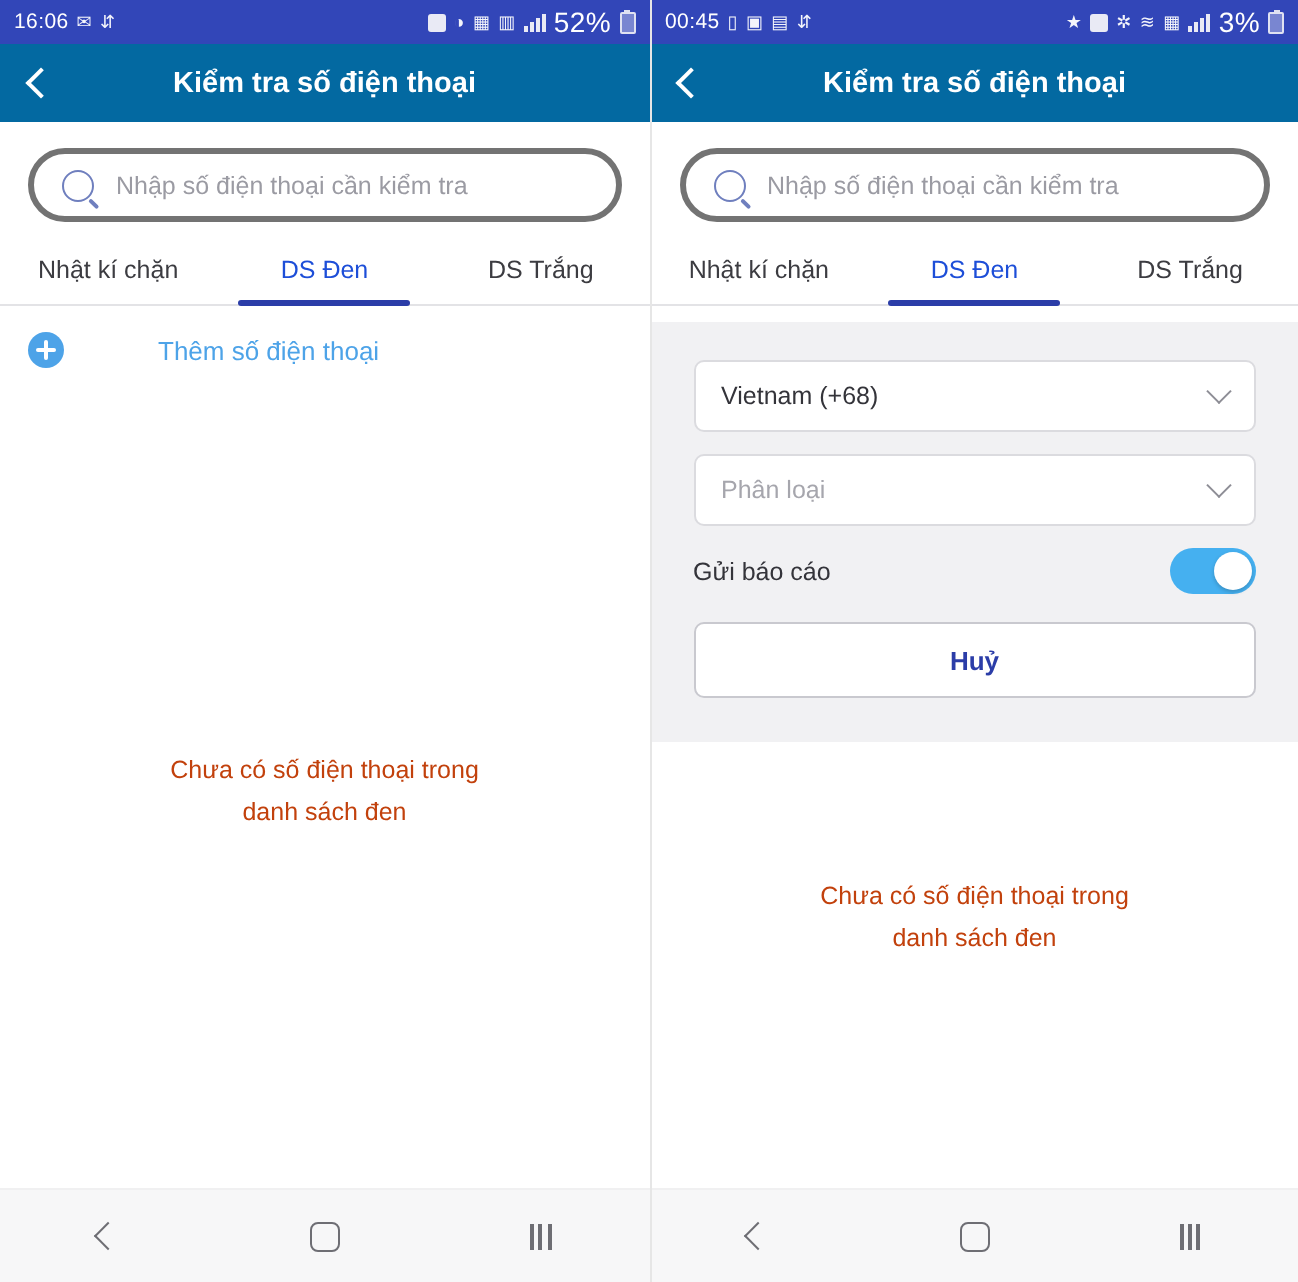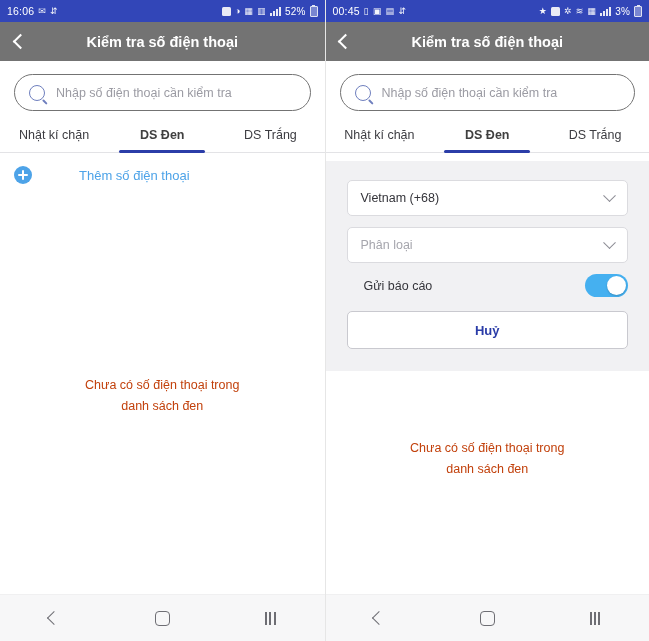--- a/index.html
+++ b/index.html
@@ -77,26 +77,26 @@
     border: 1px solid #dfe2f2;
     border-radius: 1px;
     position: relative;
     background: rgba(255,255,255,.35);
   }
   .battery::after{
     content:"";
     position:absolute; top:-2px; left:1.5px;
     width:3px; height:1px; background:#dfe2f2;
   }
-  .pct { font-size: 10px; }
+  .pct { font-size: 14px; }
 
   
   .app-header {
     height: 39px;
-    background: #737373;
+    background: #0369a1;
     display: flex;
     align-items: center;
     position: relative;
     flex: 0 0 auto;
   }
   .back-btn {
     width: 40px;
     height: 39px;
     display: flex;
     align-items: center;
@@ -120,21 +120,21 @@
   }
 
   
   .search-wrap {
     padding: 13px 14px 11px 14px;
     background: #fff;
     flex: 0 0 auto;
   }
   .search-box {
     height: 37px;
-    border: 1px solid #737373;
+    border: 3px solid #737373;
     border-radius: 19px;
     display: flex;
     align-items: center;
     padding: 0 14px;
     background: #fff;
     box-sizing: border-box;
   }
   .search-icon {
     width: 14px; height: 14px;
     border: 1.6px solid #6f7fbe;
@@ -167,22 +167,22 @@
   .tab {
     flex: 1;
     text-align: center;
     padding: 6px 0 10px 0;
     font-size: 12.5px;
     color: #3c3c41;
     position: relative;
     cursor: pointer;
   }
   .tab.active {
-    color: #404040;
-    font-weight: bold;
+    color: #1d4ed8;
+    font-weight: normal;
   }
   .tab.active::after {
     content: "";
     position: absolute;
     left: 50%;
     transform: translateX(-50%);
     bottom: -1px;
     width: 86px;
     height: 3px;
     background: #2b3da8;
@@ -261,21 +261,20 @@
   }
   .toggle-row {
     display: flex;
     align-items: center;
     justify-content: space-between;
     margin: 8px 0 14px 0;
   }
   .toggle-label {
     font-size: 12.5px;
     color: #34343a;
-    margin-left: 17px;
   }
   .toggle {
     width: 43px; height: 23px;
     border-radius: 12px;
     background: #45b0f0;
     position: relative;
     cursor: pointer;
     flex: 0 0 auto;
   }
   .toggle .knob {

